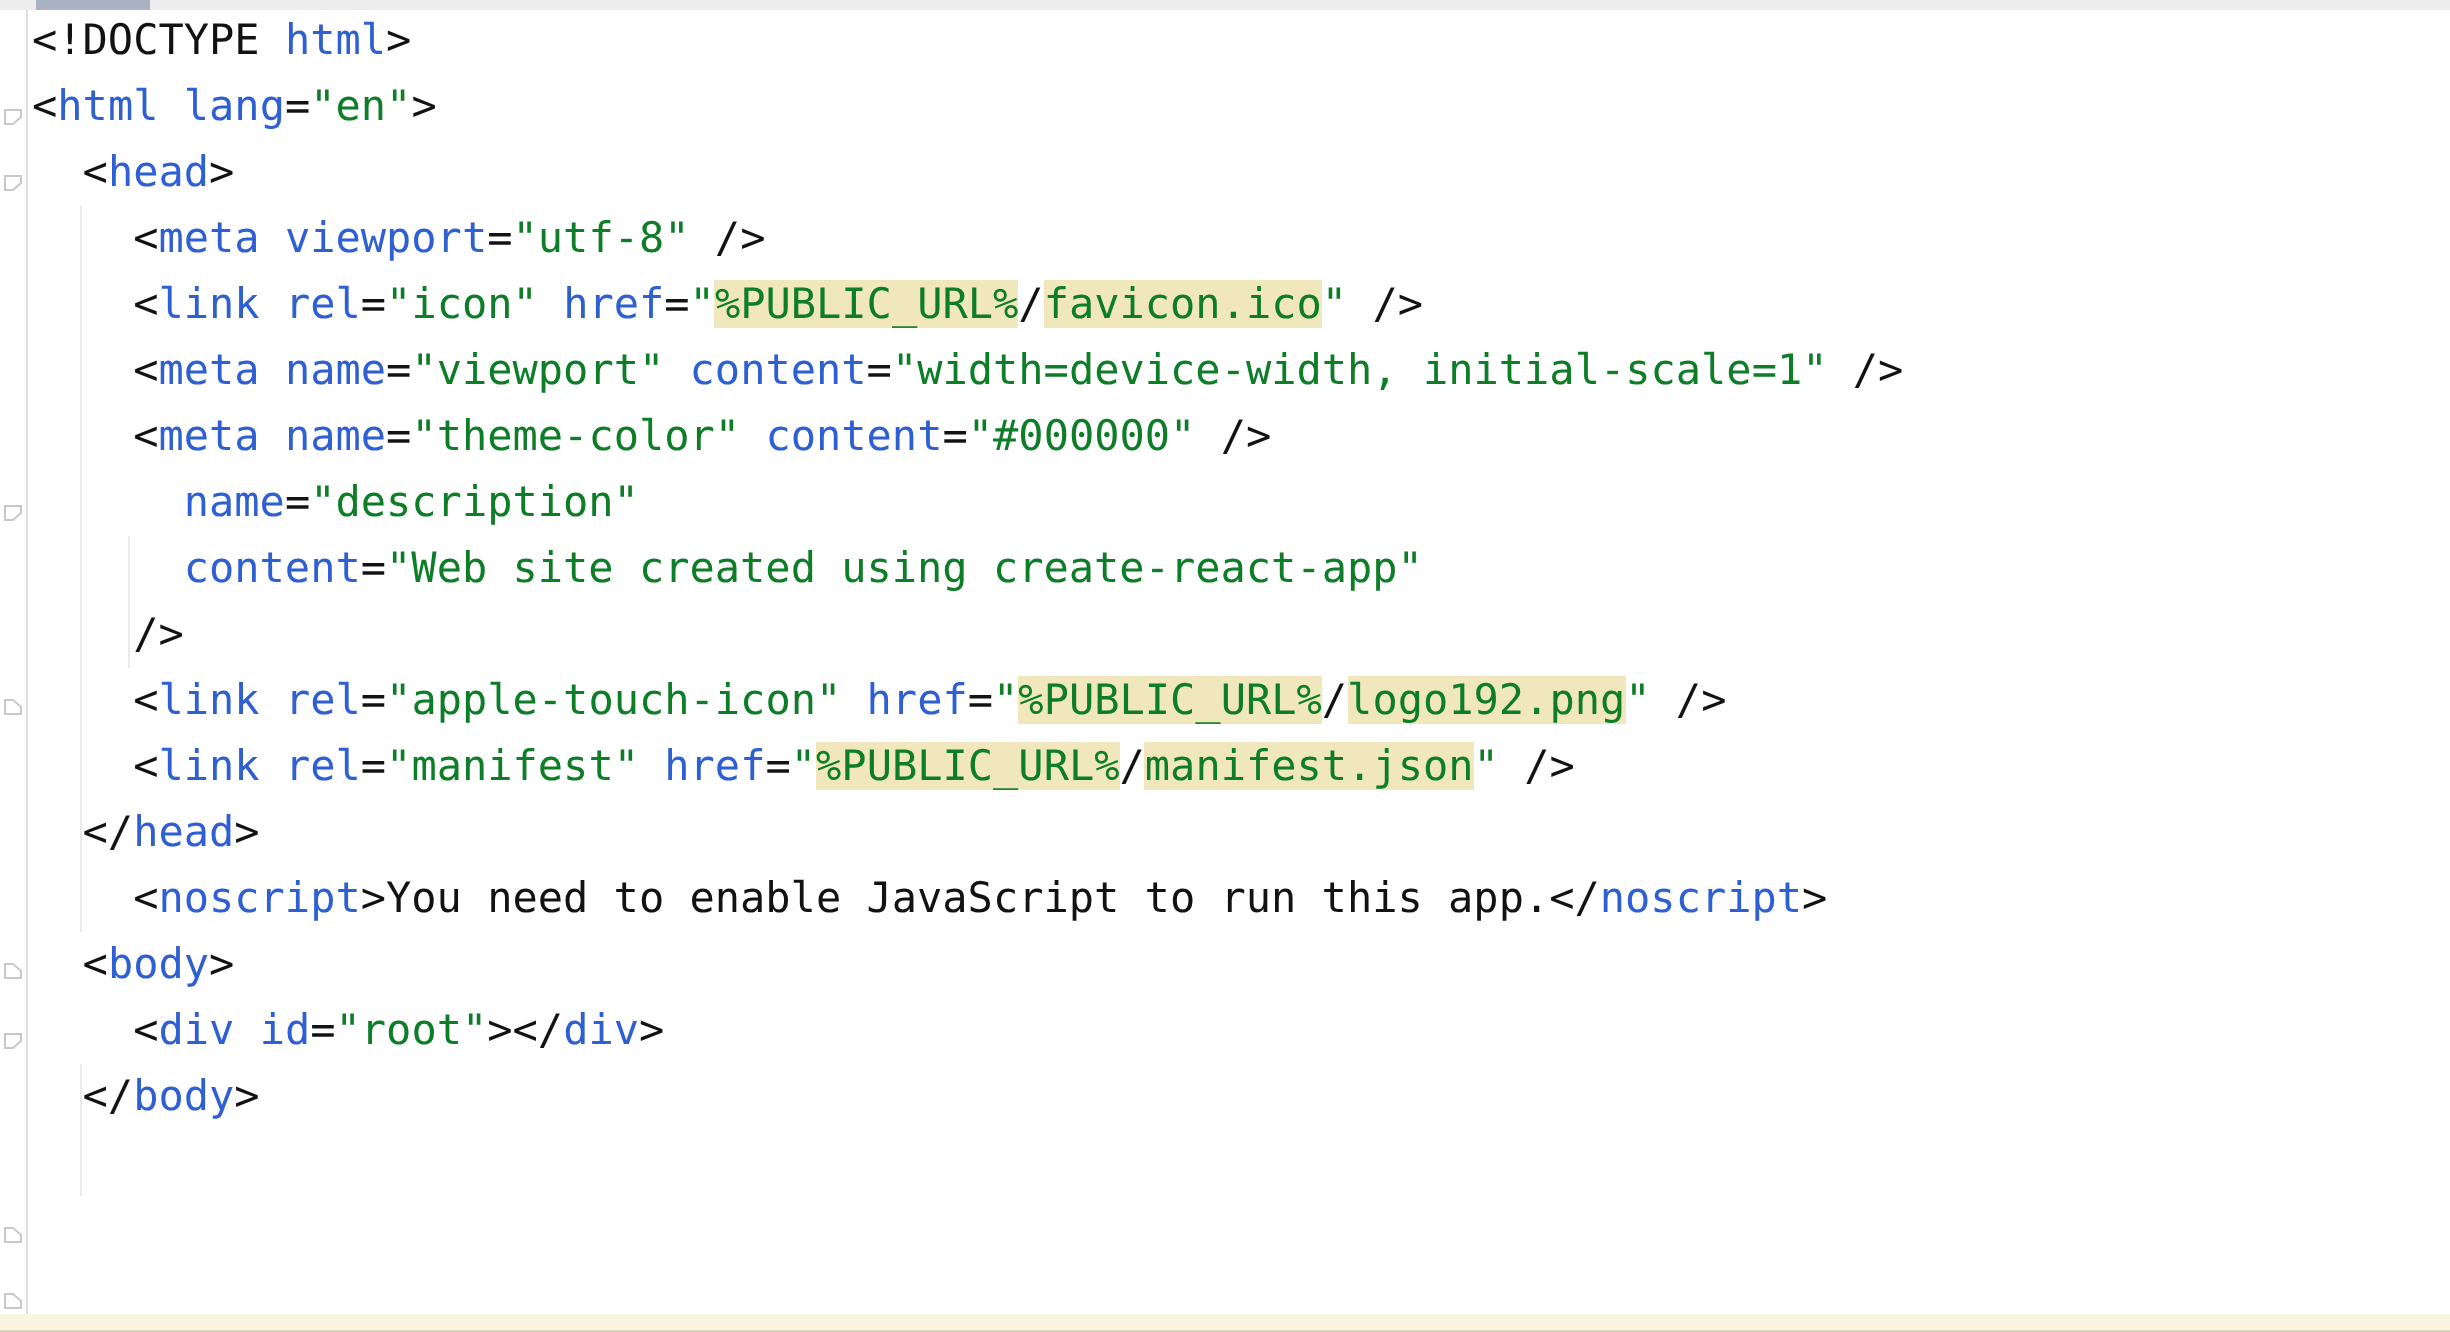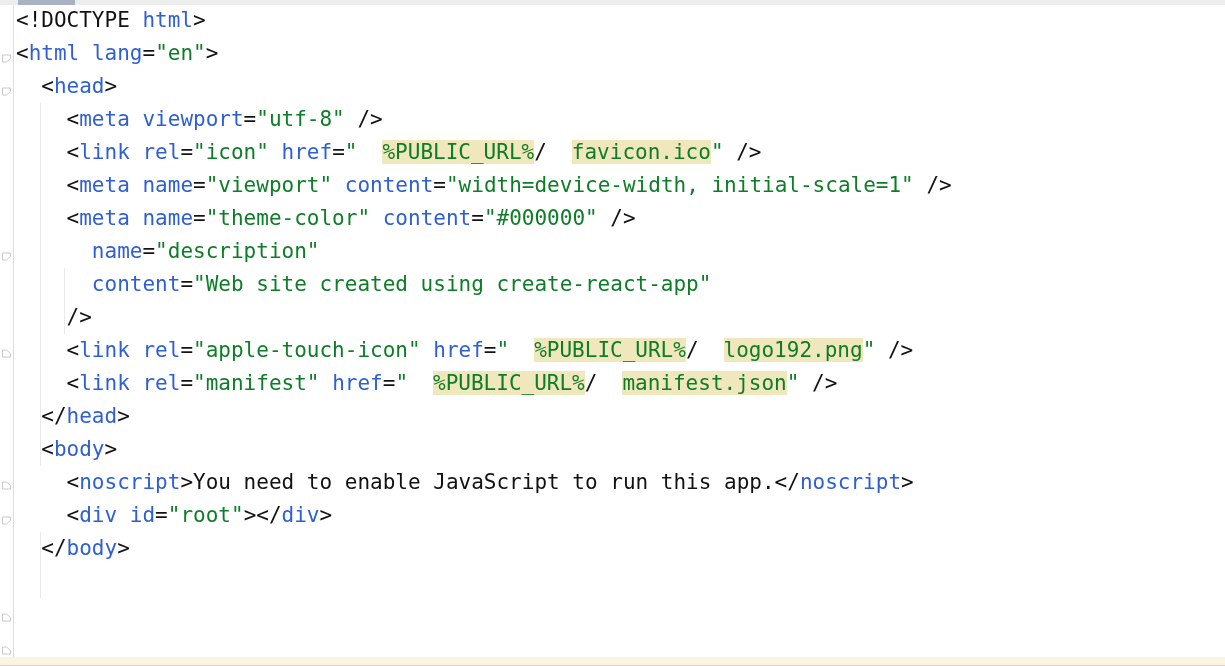--- a/index.html
+++ b/index.html
@@ -37,21 +37,21 @@
     line-height: 33px;
     white-space: pre;
     padding-left: 16px;
     font-size: 21px;
     color: var(--punctuation);
   }
   .t-p   { color: var(--punctuation); }
   .t-tag { color: var(--tag); }
   .t-attr{ color: var(--attr); }
   .t-str { color: var(--string); }
-  .t-strh{ color: var(--string); background: var(--highlight); margin-left: 25px; }
+  .t-strh{ color: var(--string); background: var(--highlight); }
   
   .fold-mark {
     position: absolute; left: 1px; width: 11px; height: 11px;
   }
   .fold-mark polygon {
     fill: #ffffff;
     stroke: var(--fold);
     stroke-width: 1;
   }
   
@@ -112,20 +112,20 @@
       <div class="line"><span class="t-p">    &lt;</span><span class="t-tag">meta</span><span class="t-p"> </span><span class="t-attr">viewport</span><span class="t-p">=</span><span class="t-str">"utf-8"</span><span class="t-p"> /&gt;</span></div>
       <div class="line"><span class="t-p">    &lt;</span><span class="t-tag">link</span><span class="t-p"> </span><span class="t-attr">rel</span><span class="t-p">=</span><span class="t-str">"icon"</span><span class="t-p"> </span><span class="t-attr">href</span><span class="t-p">=</span><span class="t-str">"</span><span class="t-strh">%PUBLIC_URL%</span><span class="t-p">/</span><span class="t-strh">favicon.ico</span><span class="t-str">"</span><span class="t-p"> /&gt;</span></div>
       <div class="line"><span class="t-p">    &lt;</span><span class="t-tag">meta</span><span class="t-p"> </span><span class="t-attr">name</span><span class="t-p">=</span><span class="t-str">"viewport"</span><span class="t-p"> </span><span class="t-attr">content</span><span class="t-p">=</span><span class="t-str">"width=device-width, initial-scale=1"</span><span class="t-p"> /&gt;</span></div>
       <div class="line"><span class="t-p">    &lt;</span><span class="t-tag">meta</span><span class="t-p"> </span><span class="t-attr">name</span><span class="t-p">=</span><span class="t-str">"theme-color"</span><span class="t-p"> </span><span class="t-attr">content</span><span class="t-p">=</span><span class="t-str">"#000000"</span><span class="t-p"> /&gt;</span></div>
       <div class="line"><span class="t-p">      </span><span class="t-attr">name</span><span class="t-p">=</span><span class="t-str">"description"</span></div>
       <div class="line"><span class="t-p">      </span><span class="t-attr">content</span><span class="t-p">=</span><span class="t-str">"Web site created using create-react-app"</span></div>
       <div class="line"><span class="t-p">    /&gt;</span></div>
       <div class="line"><span class="t-p">    &lt;</span><span class="t-tag">link</span><span class="t-p"> </span><span class="t-attr">rel</span><span class="t-p">=</span><span class="t-str">"apple-touch-icon"</span><span class="t-p"> </span><span class="t-attr">href</span><span class="t-p">=</span><span class="t-str">"</span><span class="t-strh">%PUBLIC_URL%</span><span class="t-p">/</span><span class="t-strh">logo192.png</span><span class="t-str">"</span><span class="t-p"> /&gt;</span></div>
       <div class="line"><span class="t-p">    &lt;</span><span class="t-tag">link</span><span class="t-p"> </span><span class="t-attr">rel</span><span class="t-p">=</span><span class="t-str">"manifest"</span><span class="t-p"> </span><span class="t-attr">href</span><span class="t-p">=</span><span class="t-str">"</span><span class="t-strh">%PUBLIC_URL%</span><span class="t-p">/</span><span class="t-strh">manifest.json</span><span class="t-str">"</span><span class="t-p"> /&gt;</span></div>
       <div class="line"><span class="t-p">  &lt;/</span><span class="t-tag">head</span><span class="t-p">&gt;</span></div>
+      <div class="line"><span class="t-p">    &lt;</span><span class="t-tag">noscript</span><span class="t-p">&gt;You need to enable JavaScript to run this app.&lt;/</span><span class="t-tag">noscript</span><span class="t-p">&gt;</span></div>
       <div class="line"><span class="t-p">  &lt;</span><span class="t-tag">body</span><span class="t-p">&gt;</span></div>
-      <div class="line"><span class="t-p">    &lt;</span><span class="t-tag">noscript</span><span class="t-p">&gt;You need to enable JavaScript to run this app.&lt;/</span><span class="t-tag">noscript</span><span class="t-p">&gt;</span></div>
       <div class="line"><span class="t-p">    &lt;</span><span class="t-tag">div</span><span class="t-p"> </span><span class="t-attr">id</span><span class="t-p">=</span><span class="t-str">"root"</span><span class="t-p">&gt;&lt;/</span><span class="t-tag">div</span><span class="t-p">&gt;</span></div>
       <div class="line"><span class="t-p">  &lt;/</span><span class="t-tag">body</span><span class="t-p">&gt;</span></div>
     </div>
 
   <div class="caret-row"></div>
 </div>
 
 </body></html>

